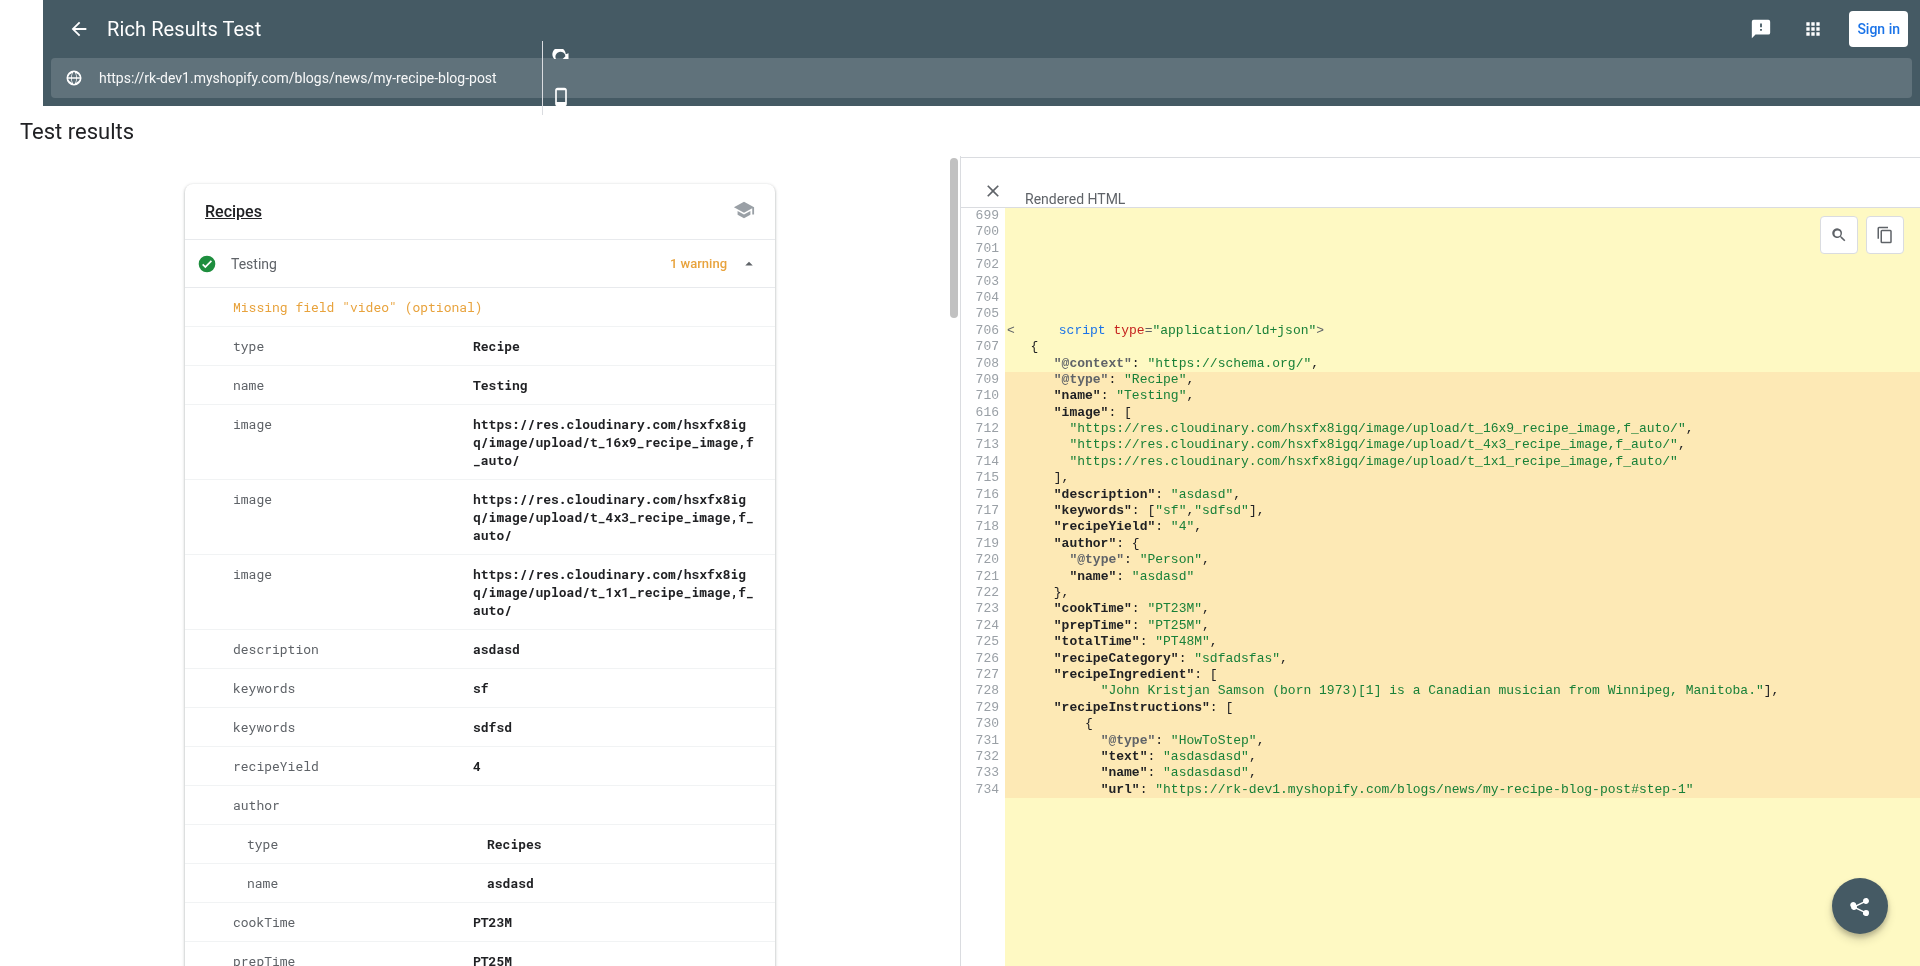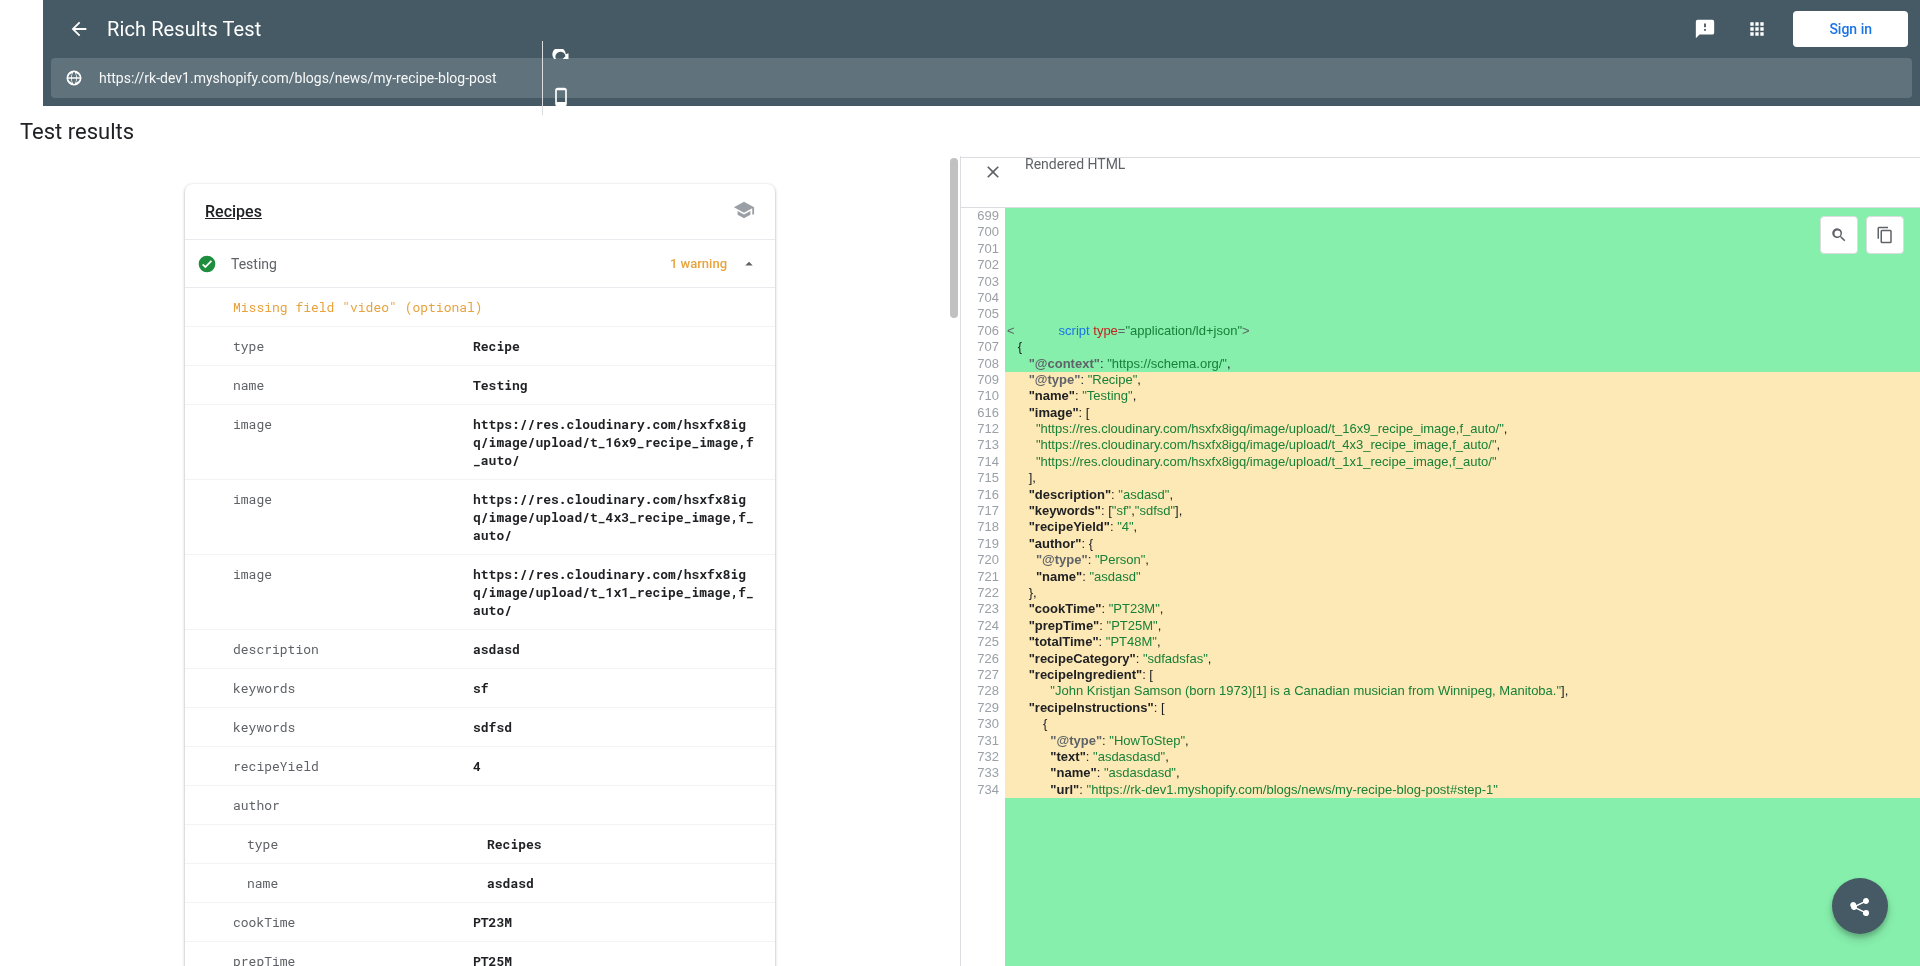--- a/index.html
+++ b/index.html
@@ -16,21 +16,21 @@
     display: flex;
     align-items: center;
     padding: 0 12px;
   }
   .back-btn { width: 48px; height: 48px; display:flex; align-items:center; justify-content:center; border-radius:50%; cursor:pointer; }
   .title { font-size: 20px; font-weight: 400; margin-left: 4px; letter-spacing: .1px; }
   .top-right { margin-left: auto; display: flex; align-items: center; gap: 12px; }
   .icon-btn { width: 40px; height: 40px; display:flex; align-items:center; justify-content:center; border-radius:50%; cursor:pointer; }
   .signin-btn {
     background: #fff; color: #1a73e8; font-size:14px; font-weight:500;
-    height:36px; padding:0 36px; border-radius:4px; display:flex; align-items:center;
+    height:36px; padding:0 8px; border-radius:4px; display:flex; align-items:center;
     cursor:pointer; margin-left: 4px;
   }
   .urlbar-wrap { padding: 0 8px 8px 8px; }
   .urlbar {
     height: 40px;
     background: rgba(255,255,255,0.15);
     border-radius: 4px;
     display:flex; align-items:center;
     padding: 0 6px 0 14px;
     color:#fff;
@@ -115,21 +115,21 @@
   .v { flex:1; color:#202124; font-family:'Roboto Mono',Menlo,monospace; font-weight:700; word-break:break-all;}
 
   
   .right {
     flex: 1 1 50%;
     border-left: 1px solid #dadce0;
     display:flex; flex-direction:column;
     min-width:0;
   }
   .right-header {
-    height: 52px; display:flex; align-items:flex-start;
+    height: 52px; display:flex; align-items:flex-end;
     padding: 0 16px; gap:16px;
     border-bottom:1px solid #dadce0;
     color:#5f6368; font-size:14px;
     position:relative;
   }
   .close-btn { width:32px; height:32px; border-radius:50%; display:flex; align-items:center; justify-content:center; cursor:pointer; color:#5f6368;}
   .code-actions {
     position:absolute; right:16px; top:60px;
     display:flex; gap:0;
     z-index:5;
@@ -138,23 +138,23 @@
     width:38px; height:38px;
     border:1px solid #dadce0; border-radius:4px;
     background:#fff;
     display:flex; align-items:center; justify-content:center;
     cursor:pointer; color:#5f6368;
   }
   .code-action + .code-action { margin-left:8px; }
 
   .code-area {
     flex:1; overflow:hidden; position:relative;
-    font-family:Liberation Sans, sans-serif;
+    font-family:Liberation Mono, monospace;
     font-size:13px; line-height:16.4px;
-    background:#86efac;
+    background:#fef9c3;
   }
   .gutter {
     position:absolute; left:0; top:0; bottom:0; width:44px;
     text-align:right; color:#9aa0a6; padding-right:6px;
     user-select:none;
     background:#fff;
   }
   .gutter div { height:16.4px; }
   .code {
     position:absolute; left:44px; right:0; top:0; bottom:0;

